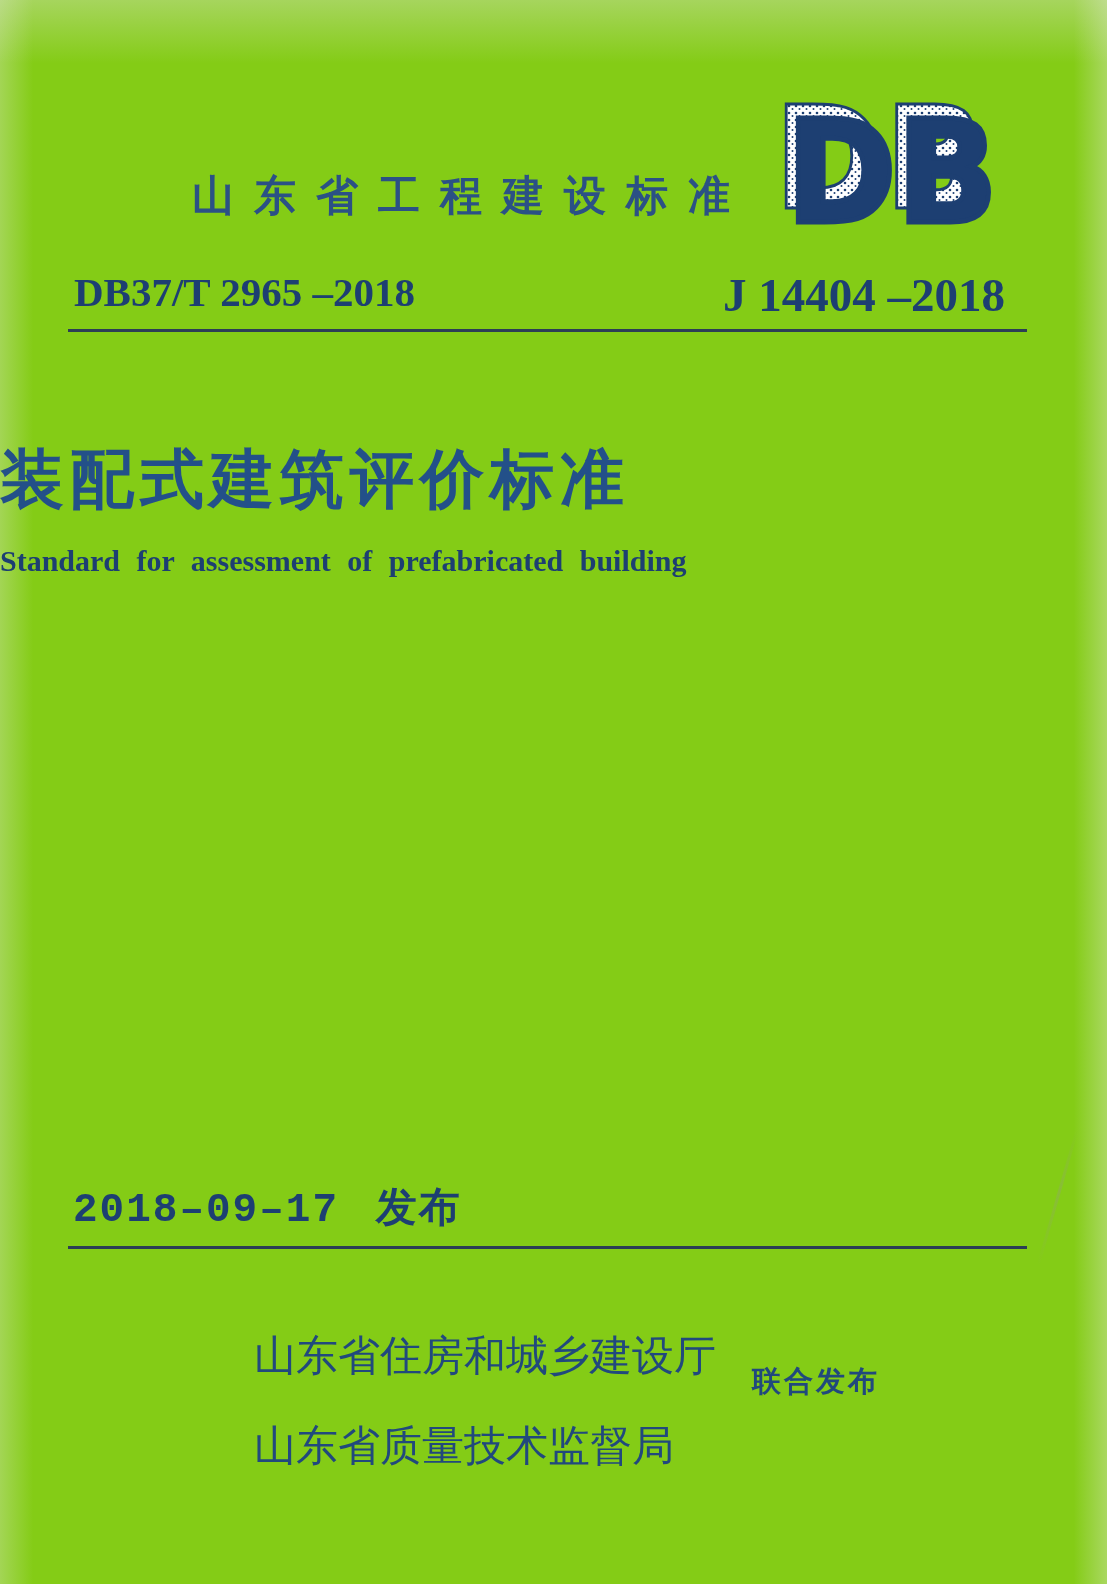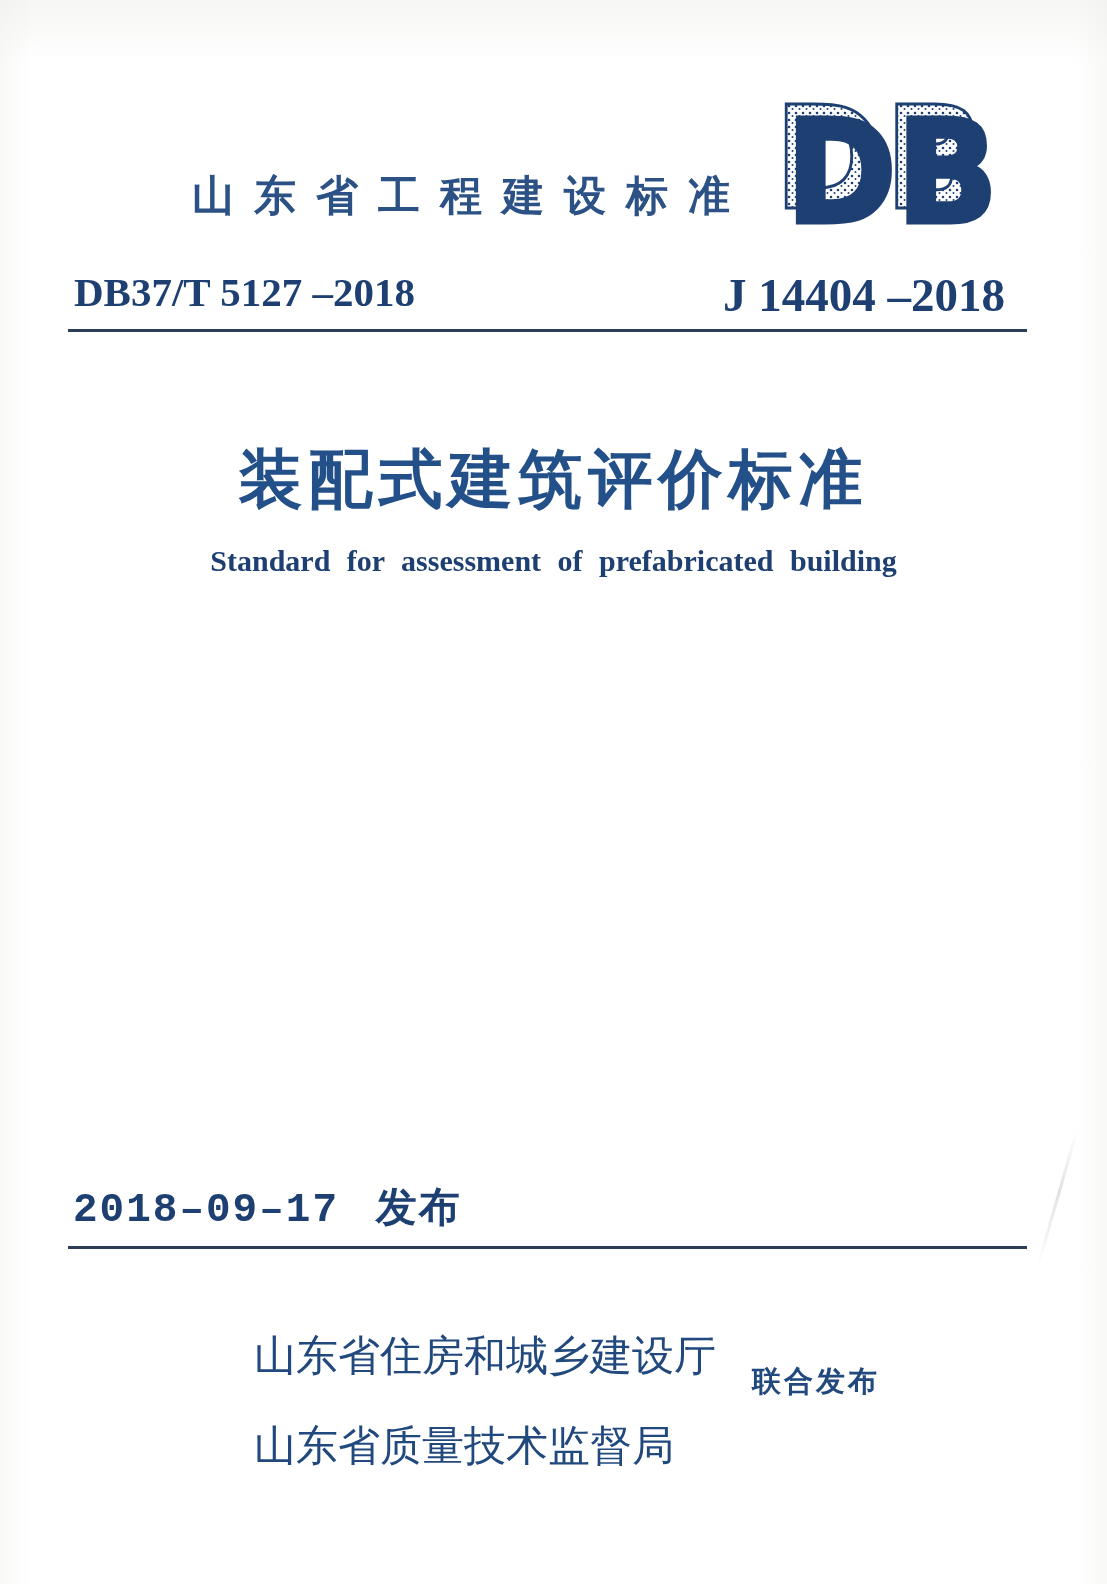--- a/index.html
+++ b/index.html
@@ -5,21 +5,21 @@
   html, body {
     margin: 0;
     padding: 0;
     background: #e8e8e6;
   }
   .page {
     position: relative;
     width: 1107px;
     height: 1584px;
     margin: 0 auto;
-    background: #ffffff;
+    background: #84cc16;
     overflow: hidden;
     font-family: "Liberation Sans", "DejaVu Sans", sans-serif;
   }
   
   .page::before {
     content: "";
     position: absolute;
     inset: 0;
     background:
       linear-gradient(180deg, rgba(230,230,226,0.35) 0%, rgba(255,255,255,0) 4%),
@@ -76,34 +76,33 @@
     height: 3px;
     background: #2c3e55;
   }
   .rule-top { top: 329px; }
   .rule-bottom { top: 1246px; }
   .title-zh {
     position: absolute;
     left: 0;
     top: 436px;
     width: 100%;
-    text-align: center;
     font-family: "Liberation Serif", "DejaVu Serif", serif;
     font-weight: 700;
     font-size: 64px;
     letter-spacing: 6px;
     color: #235089;
     white-space: nowrap;
   }
   .title-en {
     position: absolute;
     left: 0;
     top: 544px;
     width: 100%;
-    text-align: center;
+    text-align: left;
     font-family: "Liberation Serif", "DejaVu Serif", serif;
     font-weight: 700;
     font-size: 30px;
     word-spacing: 9px;
     color: #1d3f72;
     white-space: nowrap;
   }
   .date-issue {
     position: absolute;
     left: 73px;
@@ -182,21 +181,21 @@
         <circle cx="5.5" cy="5" r="1.0" fill="#1d3f72"></circle>
       </pattern>
     </defs>
     <g font-family="'DejaVu Sans', sans-serif" font-weight="bold" font-size="142">
       <text x="8" y="118" textLength="212" lengthAdjust="spacingAndGlyphs" fill="url(#dbdots)" stroke="#1d3f72" stroke-width="3">DB</text>
       <text x="20" y="132" textLength="212" lengthAdjust="spacingAndGlyphs" fill="#1d3f72" stroke="#1d3f72" stroke-width="5">DB</text>
     </g>
   </svg>
 
   <div class="code-row">
-    <div class="code-left">DB37/T 5127 –2018</div>
+    <div class="code-left">DB37/T 2965 –2018</div>
     <div class="code-right">J 14404 –2018</div>
   </div>
 
   <div class="rule rule-top"></div>
 
   <div class="title-zh">装配式建筑评价标准</div>
 
   <div class="title-en">Standard for assessment of prefabricated building</div>
 
   <div class="date-issue">2018–09–17 发布</div>

